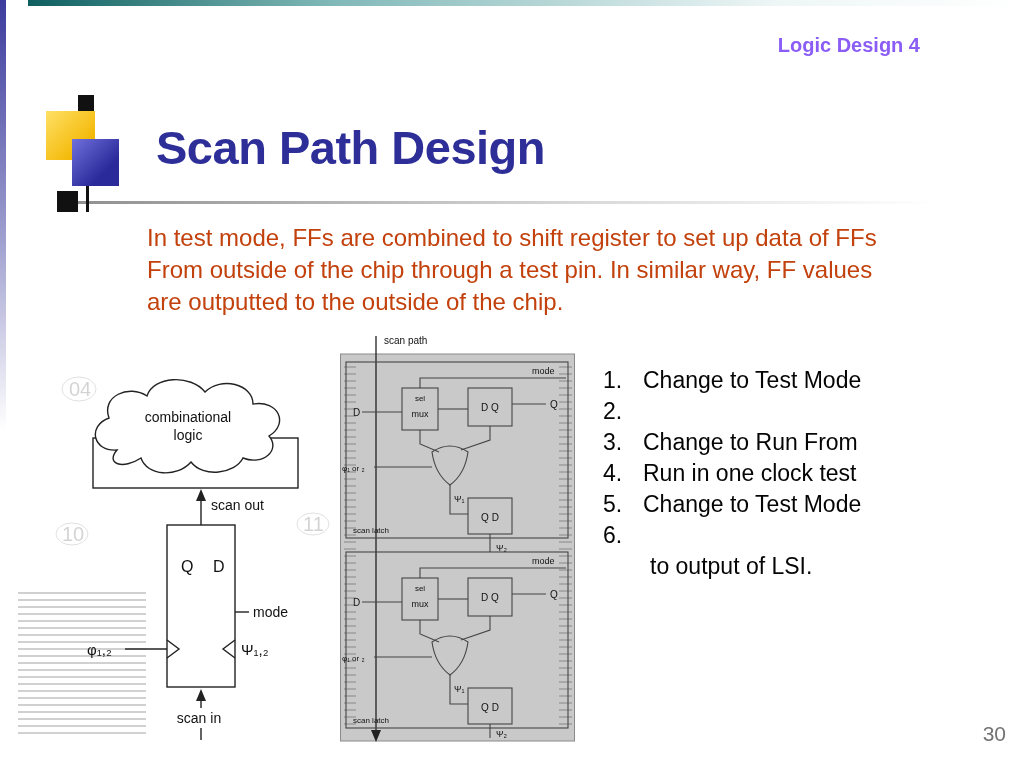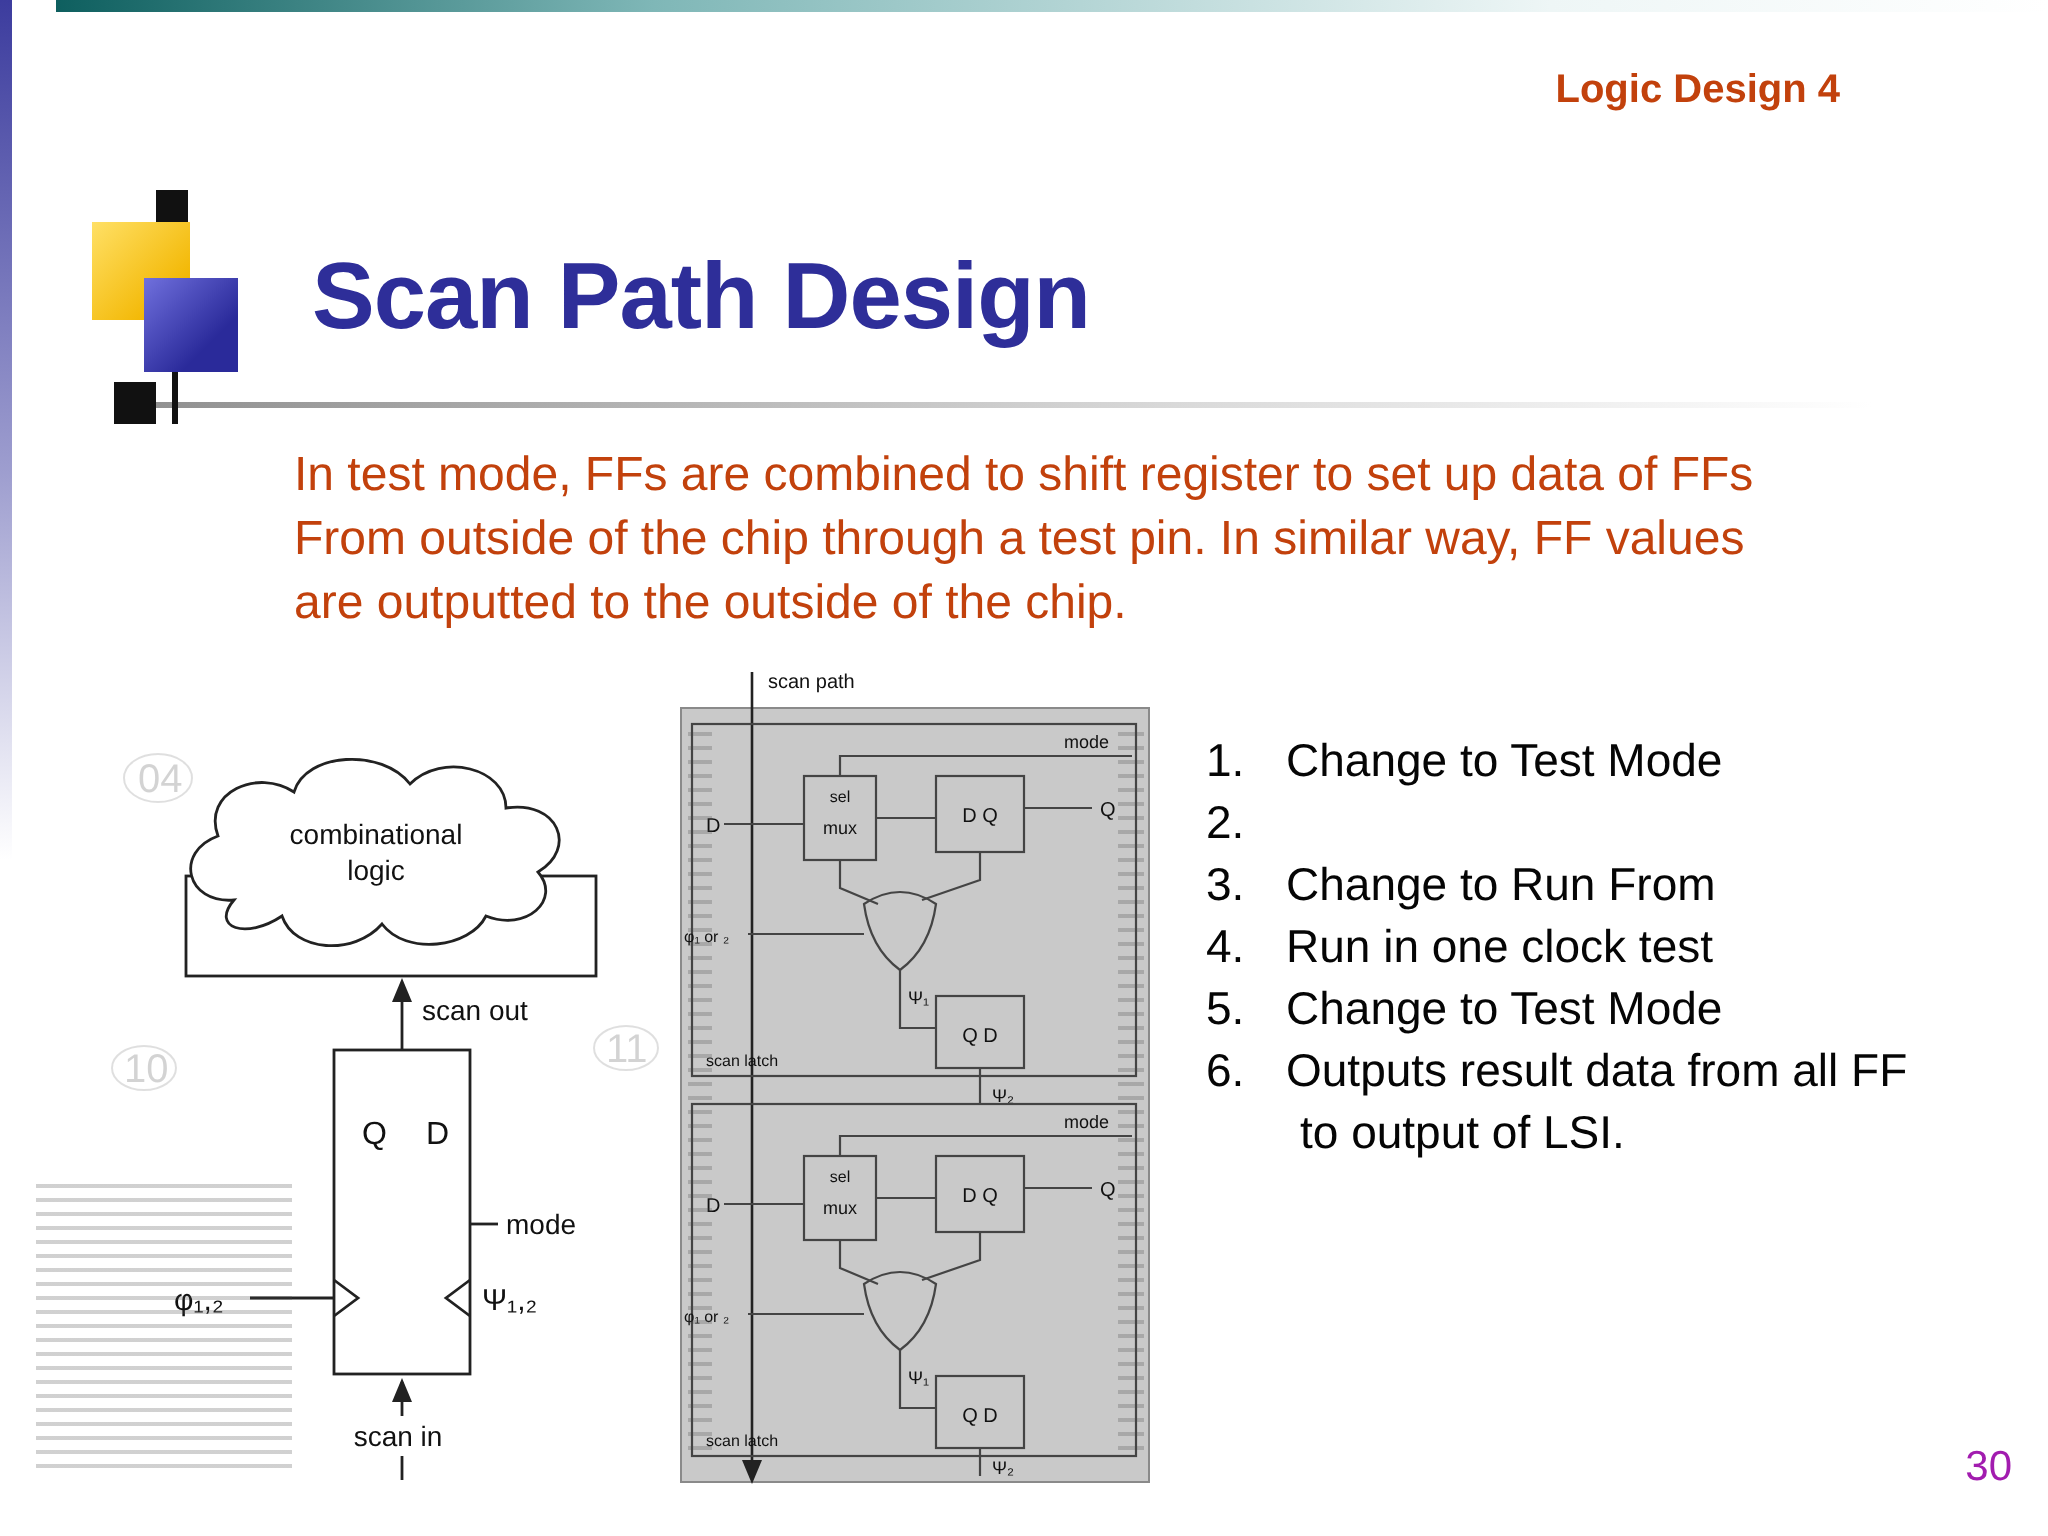--- a/index.html
+++ b/index.html
@@ -19,31 +19,31 @@
   .sq-yellow{left:46px;top:111px;width:49px;height:49px;z-index:2;
     background:linear-gradient(135deg,#ffe066 0%,#f2b600 80%);}
   .sq-blue{left:72px;top:139px;width:47px;height:47px;z-index:3;
     background:linear-gradient(135deg,#7070dd 0%,#2a2a9a 70%);}
   .sq-black-top{left:78px;top:95px;width:16px;height:16px;background:#111;z-index:4;}
   .sq-black-bottom{left:57px;top:191px;width:21px;height:21px;background:#111;z-index:4;}
   .title-underline{left:64px;top:201px;width:872px;height:3px;
     background:linear-gradient(90deg,#8f8f8f 0%,#d9d9d9 60%,#ffffff 100%);}
 
   .header-label{left:600px;top:34px;width:320px;text-align:right;
-    font-size:20px;font-weight:bold;color:#c2410c;}
+    font-size:20px;font-weight:bold;color:#8b5cf6;}
   .slide-title{left:156px;top:120px;font-size:47px;font-weight:bold;
     color:#2e2e99;letter-spacing:-0.5px;z-index:5;}
   .body-text{left:147px;top:222px;width:810px;font-size:24px;line-height:32px;color:#c2410c;}
 
   .steps{left:603px;top:365px;font-size:23px;line-height:31px;color:#050505;}
   .step{display:flex;}
   .step .num{width:40px;flex:0 0 40px;}
   .step.cont .lbl{padding-left:7px;}
 
-  .page-number{left:940px;top:722px;width:66px;text-align:right;font-size:21px;color:#a21caf;}
+  .page-number{left:940px;top:722px;width:66px;text-align:right;font-size:21px;color:#737373;}
 
   .noise{background-image:repeating-linear-gradient(180deg,
     rgba(70,70,70,.25) 0px,rgba(70,70,70,.25) 2px,transparent 2px,transparent 7px);}
   .noise-a{left:18px;top:592px;width:128px;height:142px;}
   .noise-b{left:344px;top:366px;width:12px;height:364px;}
   .noise-c{left:559px;top:366px;width:13px;height:364px;}
 
   svg{display:block;}
   svg text{font-family:"Liberation Sans",sans-serif;fill:#111;stroke:none;}
   .ff-svg{left:55px;top:350px;}
@@ -200,21 +200,20 @@
   <div class="step">
     <span class="num">4.</span>
     <span class="lbl">Run in one clock test</span>
   </div>
   <div class="step">
     <span class="num">5.</span>
     <span class="lbl">Change to Test Mode</span>
   </div>
   <div class="step">
     <span class="num">6.</span>
-    <span class="lbl">Outputs result data from all FF</span>
   </div>
   <div class="step cont">
     <span class="num"></span>
     <span class="lbl">to output of LSI.</span>
   </div>
 </div>
 
 <div class="abs page-number">30</div>
 
 </body></html>

